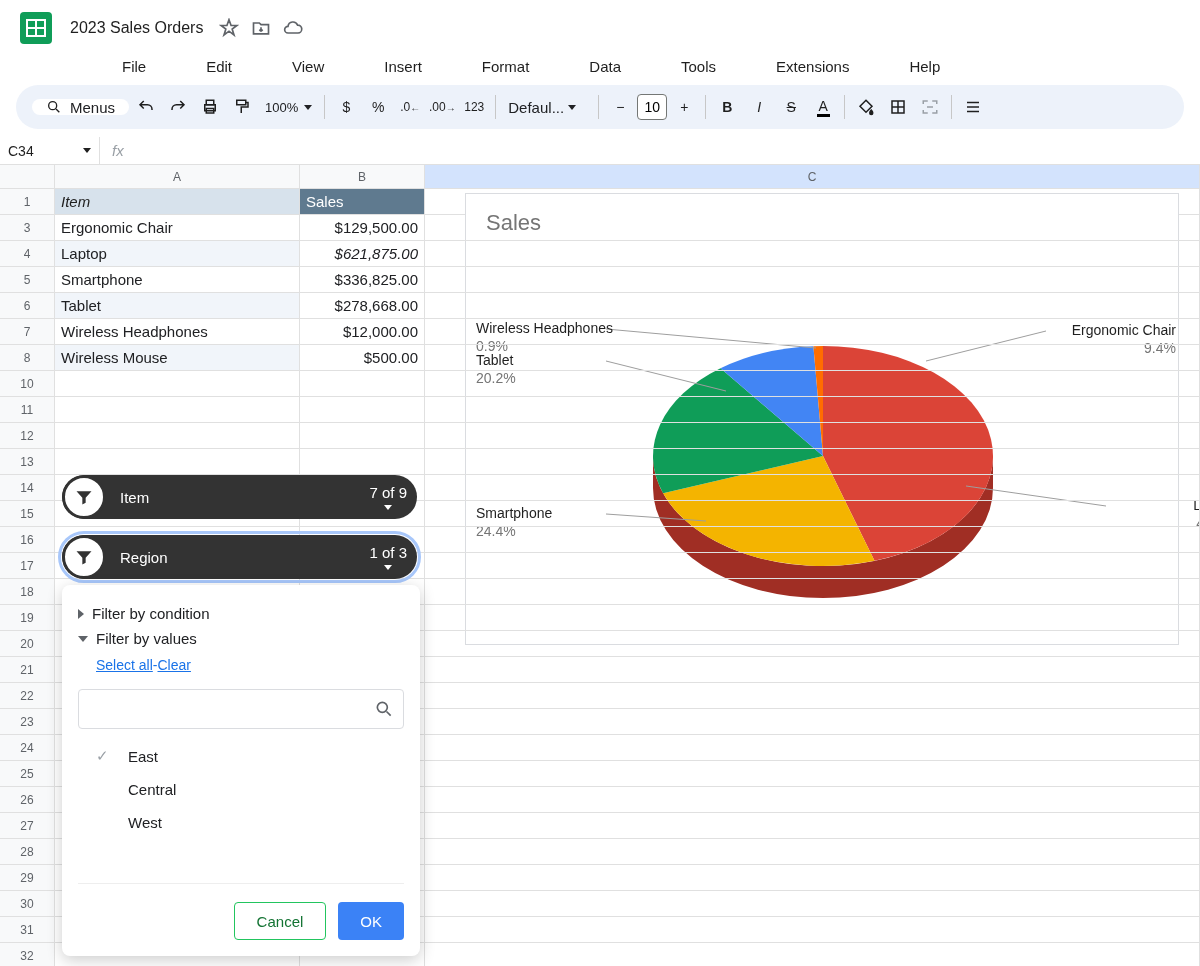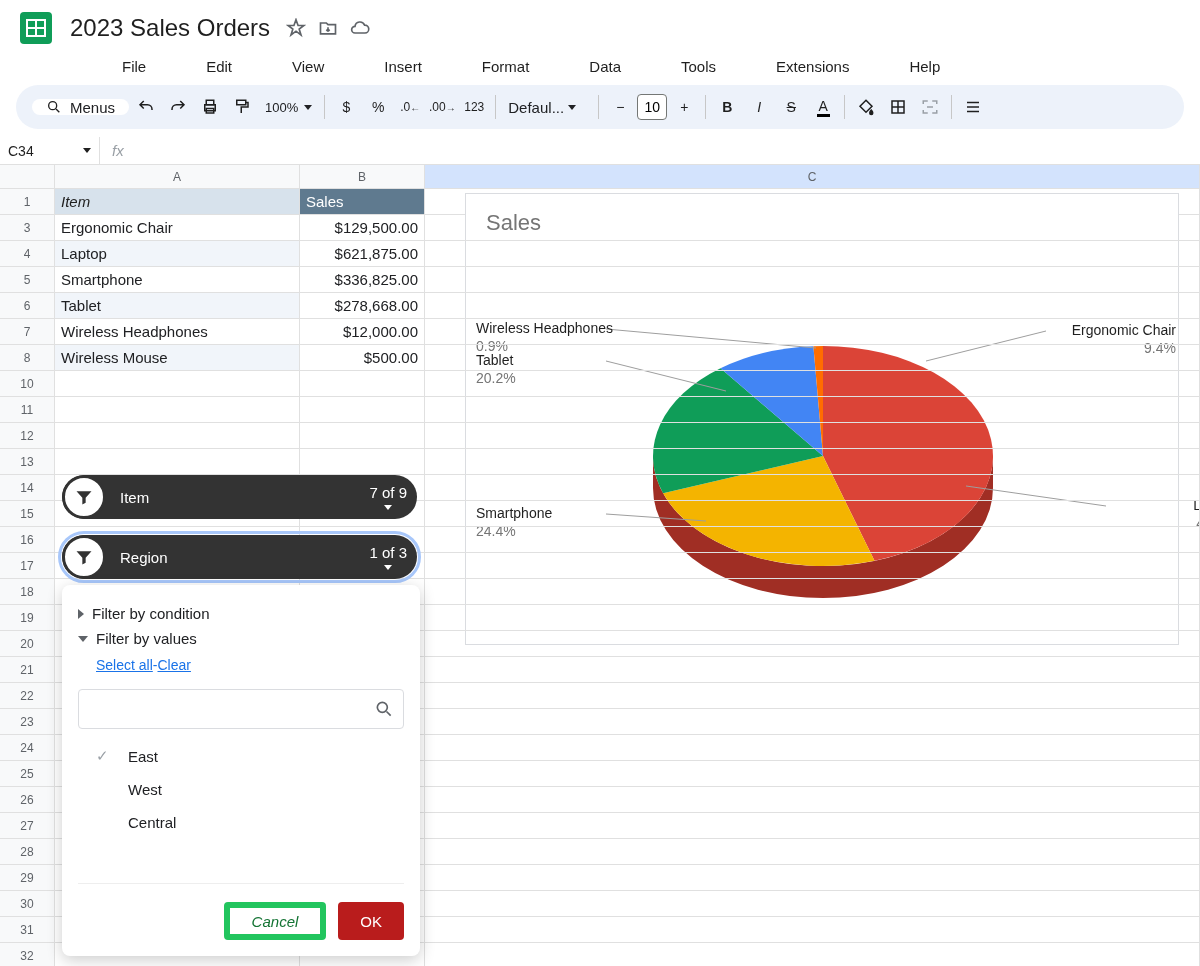--- a/index.html
+++ b/index.html
@@ -4,21 +4,21 @@
 <style>
 * { box-sizing: border-box; margin: 0; padding: 0; }
 body { font-family: Arial, sans-serif; font-size: 14px; color: #202124; background: #fff; overflow: hidden; }
 
 
 .header { display: flex; align-items: center; padding: 8px 16px 4px; }
 .logo { width: 40px; height: 40px; display: flex; align-items: center; justify-content: center; margin-right: 10px; }
 .logo-svg { width: 36px; height: 36px; }
 .title-area { display: flex; flex-direction: column; flex: 1; }
 .title-row { display: flex; align-items: center; gap: 12px; }
-.doc-title { font-size: 24px; font-weight: 400; color: #1f1f1f; padding: 2px 4px; }
+.doc-title { font-size: 16px; font-weight: 400; color: #1f1f1f; padding: 2px 4px; }
 .title-icon { width: 20px; height: 20px; color: #5f6368; cursor: pointer; }
 
 
 .menu-bar { display: flex; gap: 4px; padding: 2px 74px 6px; }
 .menu-item { padding: 4px 8px; font-size: 15px; color: #1f1f1f; cursor: pointer; border-radius: 4px; margin-left: 40px; }
 
 
 .toolbar { display: flex; align-items: center; padding: 6px 16px; background: #edf2fa; border-radius: 24px; margin: 0 16px 8px; height: 44px; gap: 2px; }
 .toolbar-pill { display: flex; align-items: center; background: #fff; border-radius: 20px; padding: 0 14px; height: 16px; gap: 8px; }
 .menus-label { font-size: 15px; }
@@ -73,22 +73,22 @@
 .link-row { padding: 6px 18px; }
 .link { color: #1a73e8; text-decoration: underline; cursor: pointer; font-size: 14px; }
 .search-field { width: 100%; height: 40px; border: 1px solid #dadce0; border-radius: 4px; margin: 10px 0; padding: 0 34px 0 10px; font-size: 14px; position: relative; }
 .search-wrap { position: relative; }
 .search-icon-in { position: absolute; right: 10px; top: 50%; transform: translateY(-50%); color: #5f6368; }
 .filter-values { padding-left: 14px; }
 .filter-item { display: flex; align-items: center; gap: 14px; padding: 8px 4px; font-size: 15px; cursor: pointer; }
 .check-mark { width: 18px; color: #9aa0a6; }
 .popup-footer { display: flex; justify-content: flex-end; gap: 12px; margin-top: 44px; border-top: 1px solid #eee; padding-top: 18px; }
 .btn { height: 38px; padding: 0 22px; border-radius: 4px; font-size: 15px; font-weight: 500; cursor: pointer; border: none; }
-.btn-cancel { background: #fff; border: 6px solid #22c55e; color: #137333; font-style: italic; }
-.btn-ok { background: #b91c1c; color: #fff; }
+.btn-cancel { background: #fff; border: 1px solid #22c55e; color: #137333; }
+.btn-ok { background: #3b82f6; color: #fff; }
 .triangle-right { display: inline-block; width: 0; height: 0; border-top: 5px solid transparent; border-bottom: 5px solid transparent; border-left: 6px solid #5f6368; }
 .triangle-down { display: inline-block; width: 0; height: 0; border-left: 5px solid transparent; border-right: 5px solid transparent; border-top: 6px solid #5f6368; }
 .caret-down { display: inline-block; width: 0; height: 0; border-left: 4px solid transparent; border-right: 4px solid transparent; border-top: 5px solid currentColor; }
 .caret-white { border-top-color: #fff; }
 
 svg { display: block; }
 .pie-lbl { position: absolute; font-size: 14px; color: #1f1f1f; line-height: 1.3; }
 .pie-lbl .pct { color: #757575; }
 </style>
 </head>
@@ -303,21 +303,21 @@
               </div>
             </div>
           </div>
           <div class="cell-row">
             <div class="cell cell-A" style="background: rgb(255, 255, 255);">Ergonomic Chair</div>
             <div class="cell cell-B" style="background: rgb(255, 255, 255);">$129,500.00</div>
             <div class="cell cell-C"></div>
           </div>
           <div class="cell-row">
             <div class="cell cell-A alt-row" style="background: rgb(241, 245, 250);">Laptop</div>
-            <div class="cell cell-B alt-row" style="background: rgb(255, 255, 255);">$621,875.00</div>
+            <div class="cell cell-B alt-row" style="background: rgb(255, 255, 255); font-style: italic;">$621,875.00</div>
             <div class="cell cell-C"></div>
           </div>
           <div class="cell-row">
             <div class="cell cell-A" style="background: rgb(255, 255, 255);">Smartphone</div>
             <div class="cell cell-B" style="background: rgb(255, 255, 255);">$336,825.00</div>
             <div class="cell cell-C"></div>
           </div>
           <div class="cell-row">
             <div class="cell cell-A alt-row" style="background: rgb(241, 245, 250);">Tablet</div>
             <div class="cell cell-B alt-row" style="background: rgb(255, 255, 255);">$278,668.00</div>
@@ -497,25 +497,25 @@
           <path d="M20 20l-5-5"></path>
         </svg>
     </div>
     <div class="filter-values" id="filter-values">
         <div class="filter-item">
           <span class="check-mark">✓</span>
           <span>East</span>
         </div>
         <div class="filter-item">
           <span class="check-mark"></span>
-          <span>West</span>
+          <span>Central</span>
         </div>
         <div class="filter-item">
           <span class="check-mark"></span>
-          <span>Central</span>
+          <span>West</span>
         </div>
       </div>
     <div class="popup-footer">
       <button class="btn btn-cancel">Cancel</button>
       <button class="btn btn-ok">OK</button>
     </div>
   </div>
 </div>
 
 </body></html>

